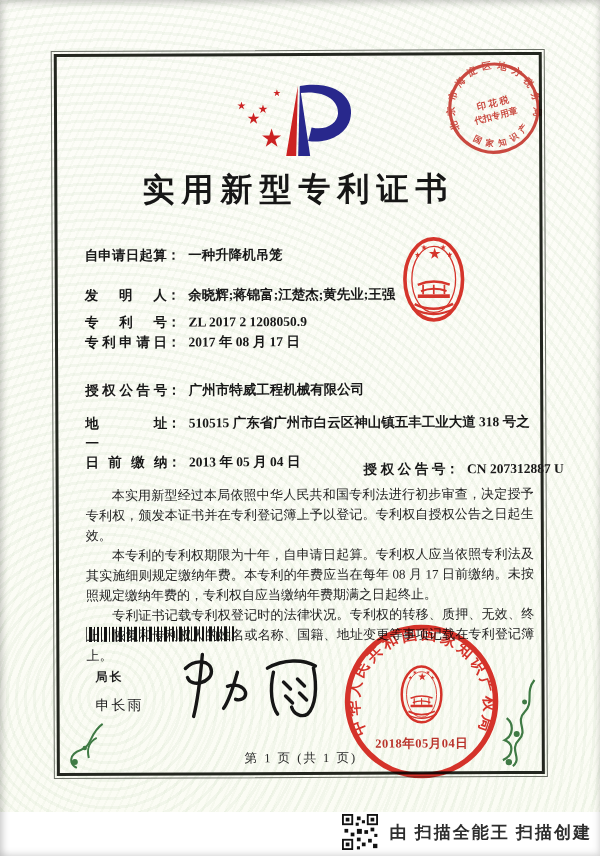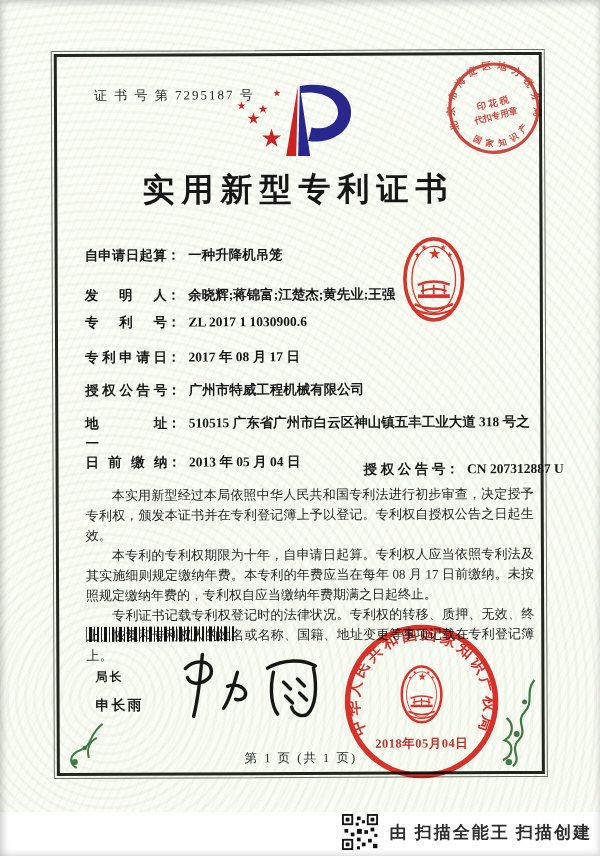--- a/index.html
+++ b/index.html
@@ -43,37 +43,37 @@
     font-size:32px;font-weight:bold;letter-spacing:7px;color:#161616;
   }
 
   .emblem-wm{position:absolute;left:344px;top:176px;width:64px;height:96px;opacity:.92;mix-blend-mode:multiply;}
 
   .fields{position:absolute;left:27px;top:0;width:456px;font-size:13.5px;font-weight:bold;color:#181818;}
   .field-row{position:absolute;left:0;line-height:20px;white-space:nowrap;}
   .field-row.wrap{white-space:normal;width:452px;}
   .lbl{display:inline-block;width:82px;text-align:justify;text-align-last:justify;-moz-text-align-last:justify;text-justify:inter-character;}
   .colon{display:inline-block;margin-right:8px;}
-  .r1{top:189px}.r2{top:229px}.r3{top:256px}.r4{top:291px}.r5{top:324px}.r6{top:357px}.r7{top:396px}
+  .r1{top:189px}.r2{top:229px}.r3{top:256px}.r4{top:276px}.r5{top:324px}.r6{top:357px}.r7{top:396px}
   .pair2{position:absolute;left:278px;top:8px;}
 
   .paras{
     position:absolute;left:27px;top:429px;width:448px;
     font-size:13px;line-height:20px;text-align:justify;text-justify:inter-character;
     color:#242424;
   }
   .paras p{margin:0;text-indent:2em;}
 
   .barcode{
     position:absolute;left:27px;top:570px;width:148px;height:15px;
     background:repeating-linear-gradient(90deg,#141414 0 1px,transparent 1px 3px,#141414 3px 6px,transparent 6px 8px,#141414 8px 9px,transparent 9px 11px,#141414 11px 13px,transparent 13px 15px);
   }
 
   .signer-title{position:absolute;left:36px;top:612px;font-size:12px;font-weight:bold;letter-spacing:2px;}
-  .signer-name{position:absolute;left:36px;top:640px;font-size:14px;font-weight:bold;letter-spacing:2px;}
+  .signer-name{position:absolute;left:36px;top:640px;font-size:14px;font-weight:normal;letter-spacing:2px;}
   .signature{position:absolute;left:112px;top:590px;width:180px;height:80px;}
 
   .office-seal{position:absolute;left:282px;top:566px;width:160px;height:160px;mix-blend-mode:multiply;opacity:.93;}
 
   .page-info{position:absolute;left:0;top:694px;width:100%;text-align:center;font-size:12.5px;letter-spacing:2px;color:#2a2a2a;}
 
   .corner{position:absolute;z-index:3;}
   .corner.bl{left:1px;bottom:1px;width:44px;height:54px;}
   .corner.br{right:1px;bottom:1px;width:46px;height:92px;}
 
@@ -112,21 +112,20 @@
   </defs>
 </svg>
 
 <div class="paper"></div>
 
 <div class="sheet">
   <div class="frame">
     <div class="frame-inner">
       <div class="content">
 
-        <div class="cert-no">证 书 号 第 7295187 号</div>
 
         <svg class="logo" viewBox="0 0 130 88">
           <g fill="#cc2222">
             <use href="#star" x="27" y="48" width="21" height="21"></use>
             <use href="#star" x="13" y="32" width="13" height="13"></use>
             <use href="#star" x="3" y="21" width="9" height="9"></use>
             <use href="#star" x="24" y="24" width="10" height="10"></use>
             <use href="#star" x="39" y="9" width="8" height="8"></use>
           </g>
           <path d="M64,6 L52,76 L62,76 Z" fill="#cc2222"></path>
@@ -159,21 +158,21 @@
         </svg>
 
         <div class="fields">
           <div class="field-row r1">
             <span class="lbl">自申请日起算</span><span class="colon">：</span><span>一种升降机吊笼</span>
           </div>
           <div class="field-row r2">
             <span class="lbl">发明人</span><span class="colon">：</span><span>余晓辉;蒋锦富;江楚杰;黄先业;王强</span>
           </div>
           <div class="field-row r3">
-            <span class="lbl">专利号</span><span class="colon">：</span><span>ZL 2017 1 1030900.6</span>
+            <span class="lbl">专利号</span><span class="colon">：</span><span>ZL 2017 2 1208050.9</span>
           </div>
           <div class="field-row r4">
             <span class="lbl">专利申请日</span><span class="colon">：</span><span>2017 年 08 月 17 日</span>
           </div>
           <div class="field-row r5">
             <span class="lbl">授权公告号</span><span class="colon">：</span><span>广州市特威工程机械有限公司</span>
           </div>
           <div class="field-row r6 wrap">
             <span class="lbl">地址</span><span class="colon">：</span><span>510515 广东省广州市白云区神山镇五丰工业大道 318 号之一</span>
           </div>

